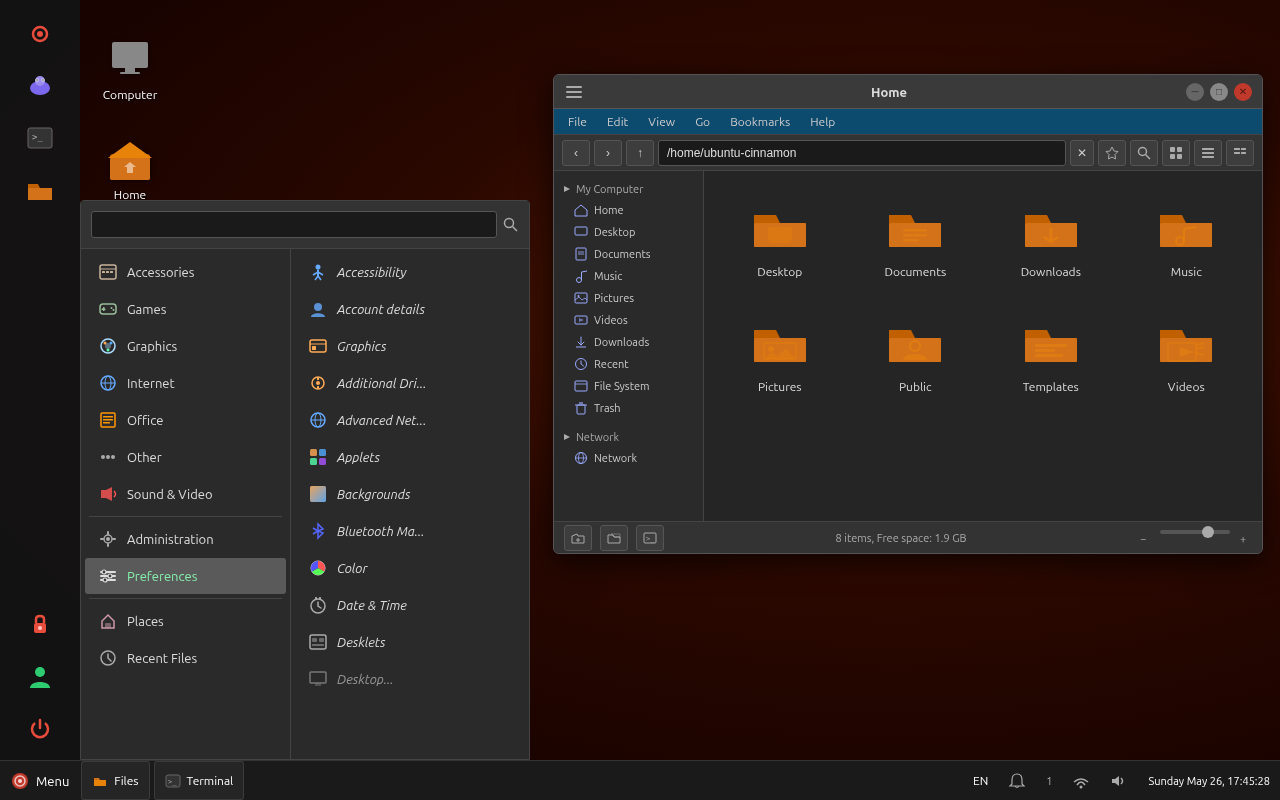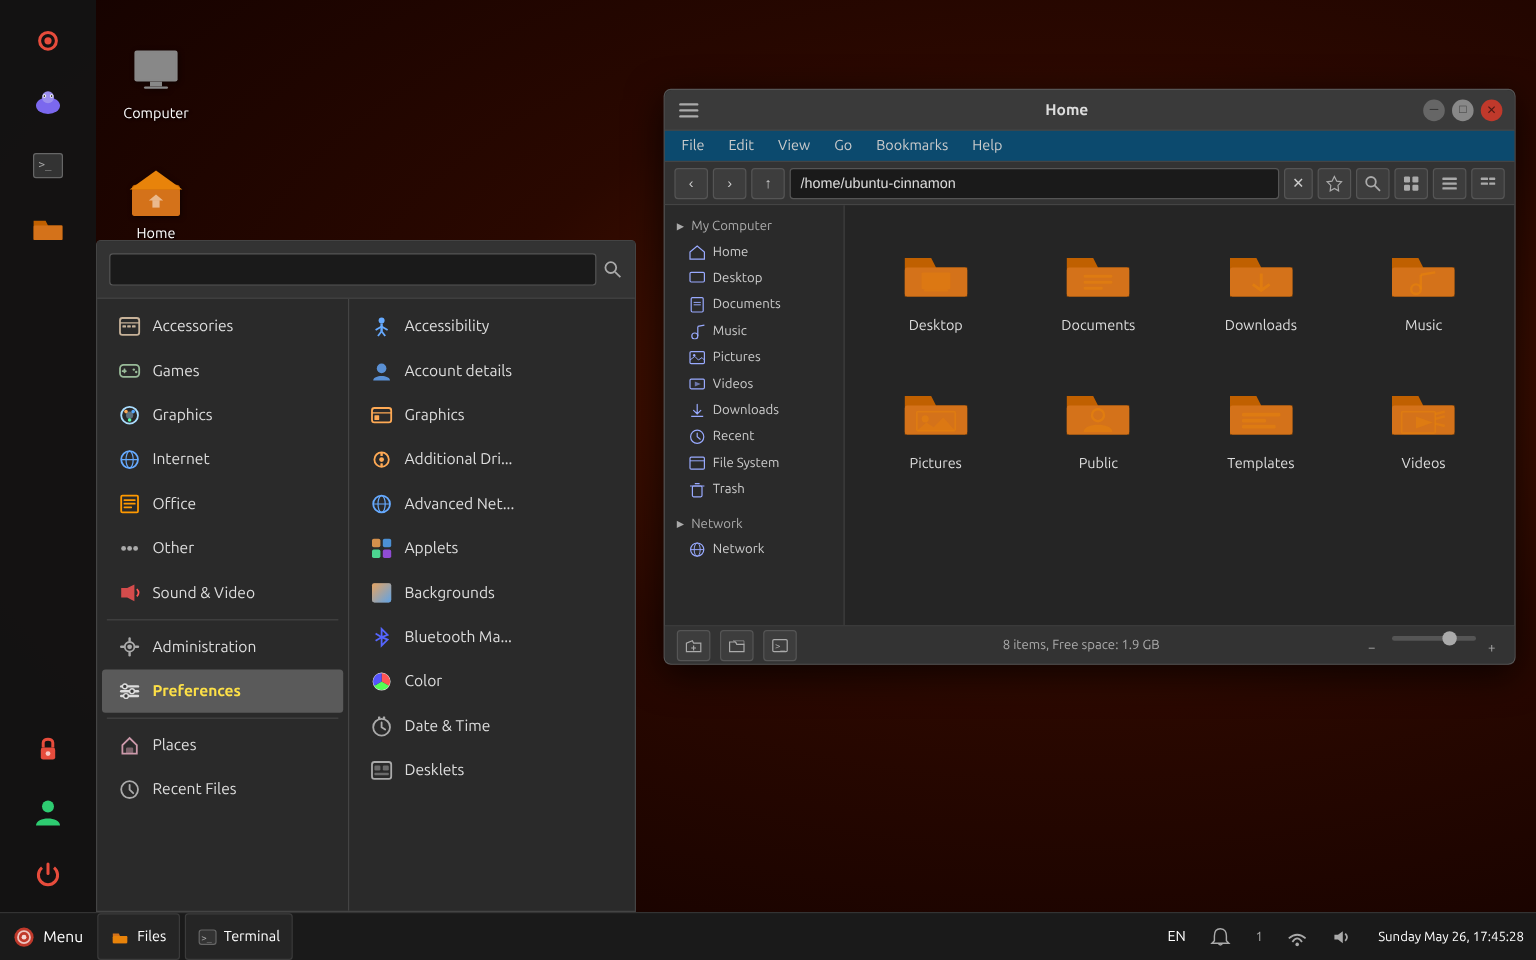--- a/index.html
+++ b/index.html
@@ -181,34 +181,35 @@
       width: 210px;
       border-right: 1px solid #444;
       overflow-y: auto;
       padding: 4px 0;
     }
 
     .menu-right {
       flex: 1;
       overflow-y: auto;
       padding: 4px 0;
+      font-style: italic;
     }
 
     .menu-item {
       display: flex;
       align-items: center;
       padding: 7px 12px;
       color: #ddd;
       font-size: 13px;
       cursor: pointer;
       gap: 8px;
       border-radius: 3px;
       margin: 1px 4px;
     }
-    .menu-item.selected { background: #5a5a5a; color: #fde047; font-weight: bold; }
+    .menu-item.selected { background: #5a5a5a; color: #86efac; }
 
     .menu-item-icon {
       width: 22px;
       height: 22px;
       display: flex;
       align-items: center;
       justify-content: center;
       flex-shrink: 0;
     }
 
@@ -814,20 +815,29 @@
           <svg width="20" height="20" viewBox="0 0 20 20">
               <rect x="2" y="3" width="16" height="14" rx="2" fill="none" stroke="#aaa" stroke-width="1.5"></rect>
               <rect x="4" y="6" width="5" height="4" rx="1" fill="#aaa" opacity="0.5"></rect>
               <rect x="11" y="6" width="5" height="4" rx="1" fill="#aaa" opacity="0.5"></rect>
               <rect x="4" y="12" width="12" height="2" rx="0.5" fill="#aaa" opacity="0.5"></rect>
             </svg>
         </div>
         <span>Desklets</span>
       </div>
 
+      <div class="menu-item" style="opacity:0.6;">
+        <div class="menu-item-icon">
+          <svg width="20" height="20" viewBox="0 0 20 20">
+              <rect x="2" y="3" width="16" height="11" rx="1" fill="none" stroke="#aaa" stroke-width="1.5"></rect>
+              <rect x="7" y="14" width="6" height="3" rx="0.5" fill="#aaa" opacity="0.5"></rect>
+            </svg>
+        </div>
+        <span>Desktop...</span>
+      </div>
     </div>
   </div>
 </div>
 
 <div class="file-manager">
 
   <div class="fm-titlebar">
     <svg width="20" height="20" viewBox="0 0 20 20" style="cursor:pointer; margin-right:8px;">
       <rect x="2" y="4" width="16" height="2" rx="1" fill="#aaa"></rect>
       <rect x="2" y="9" width="16" height="2" rx="1" fill="#aaa"></rect>

